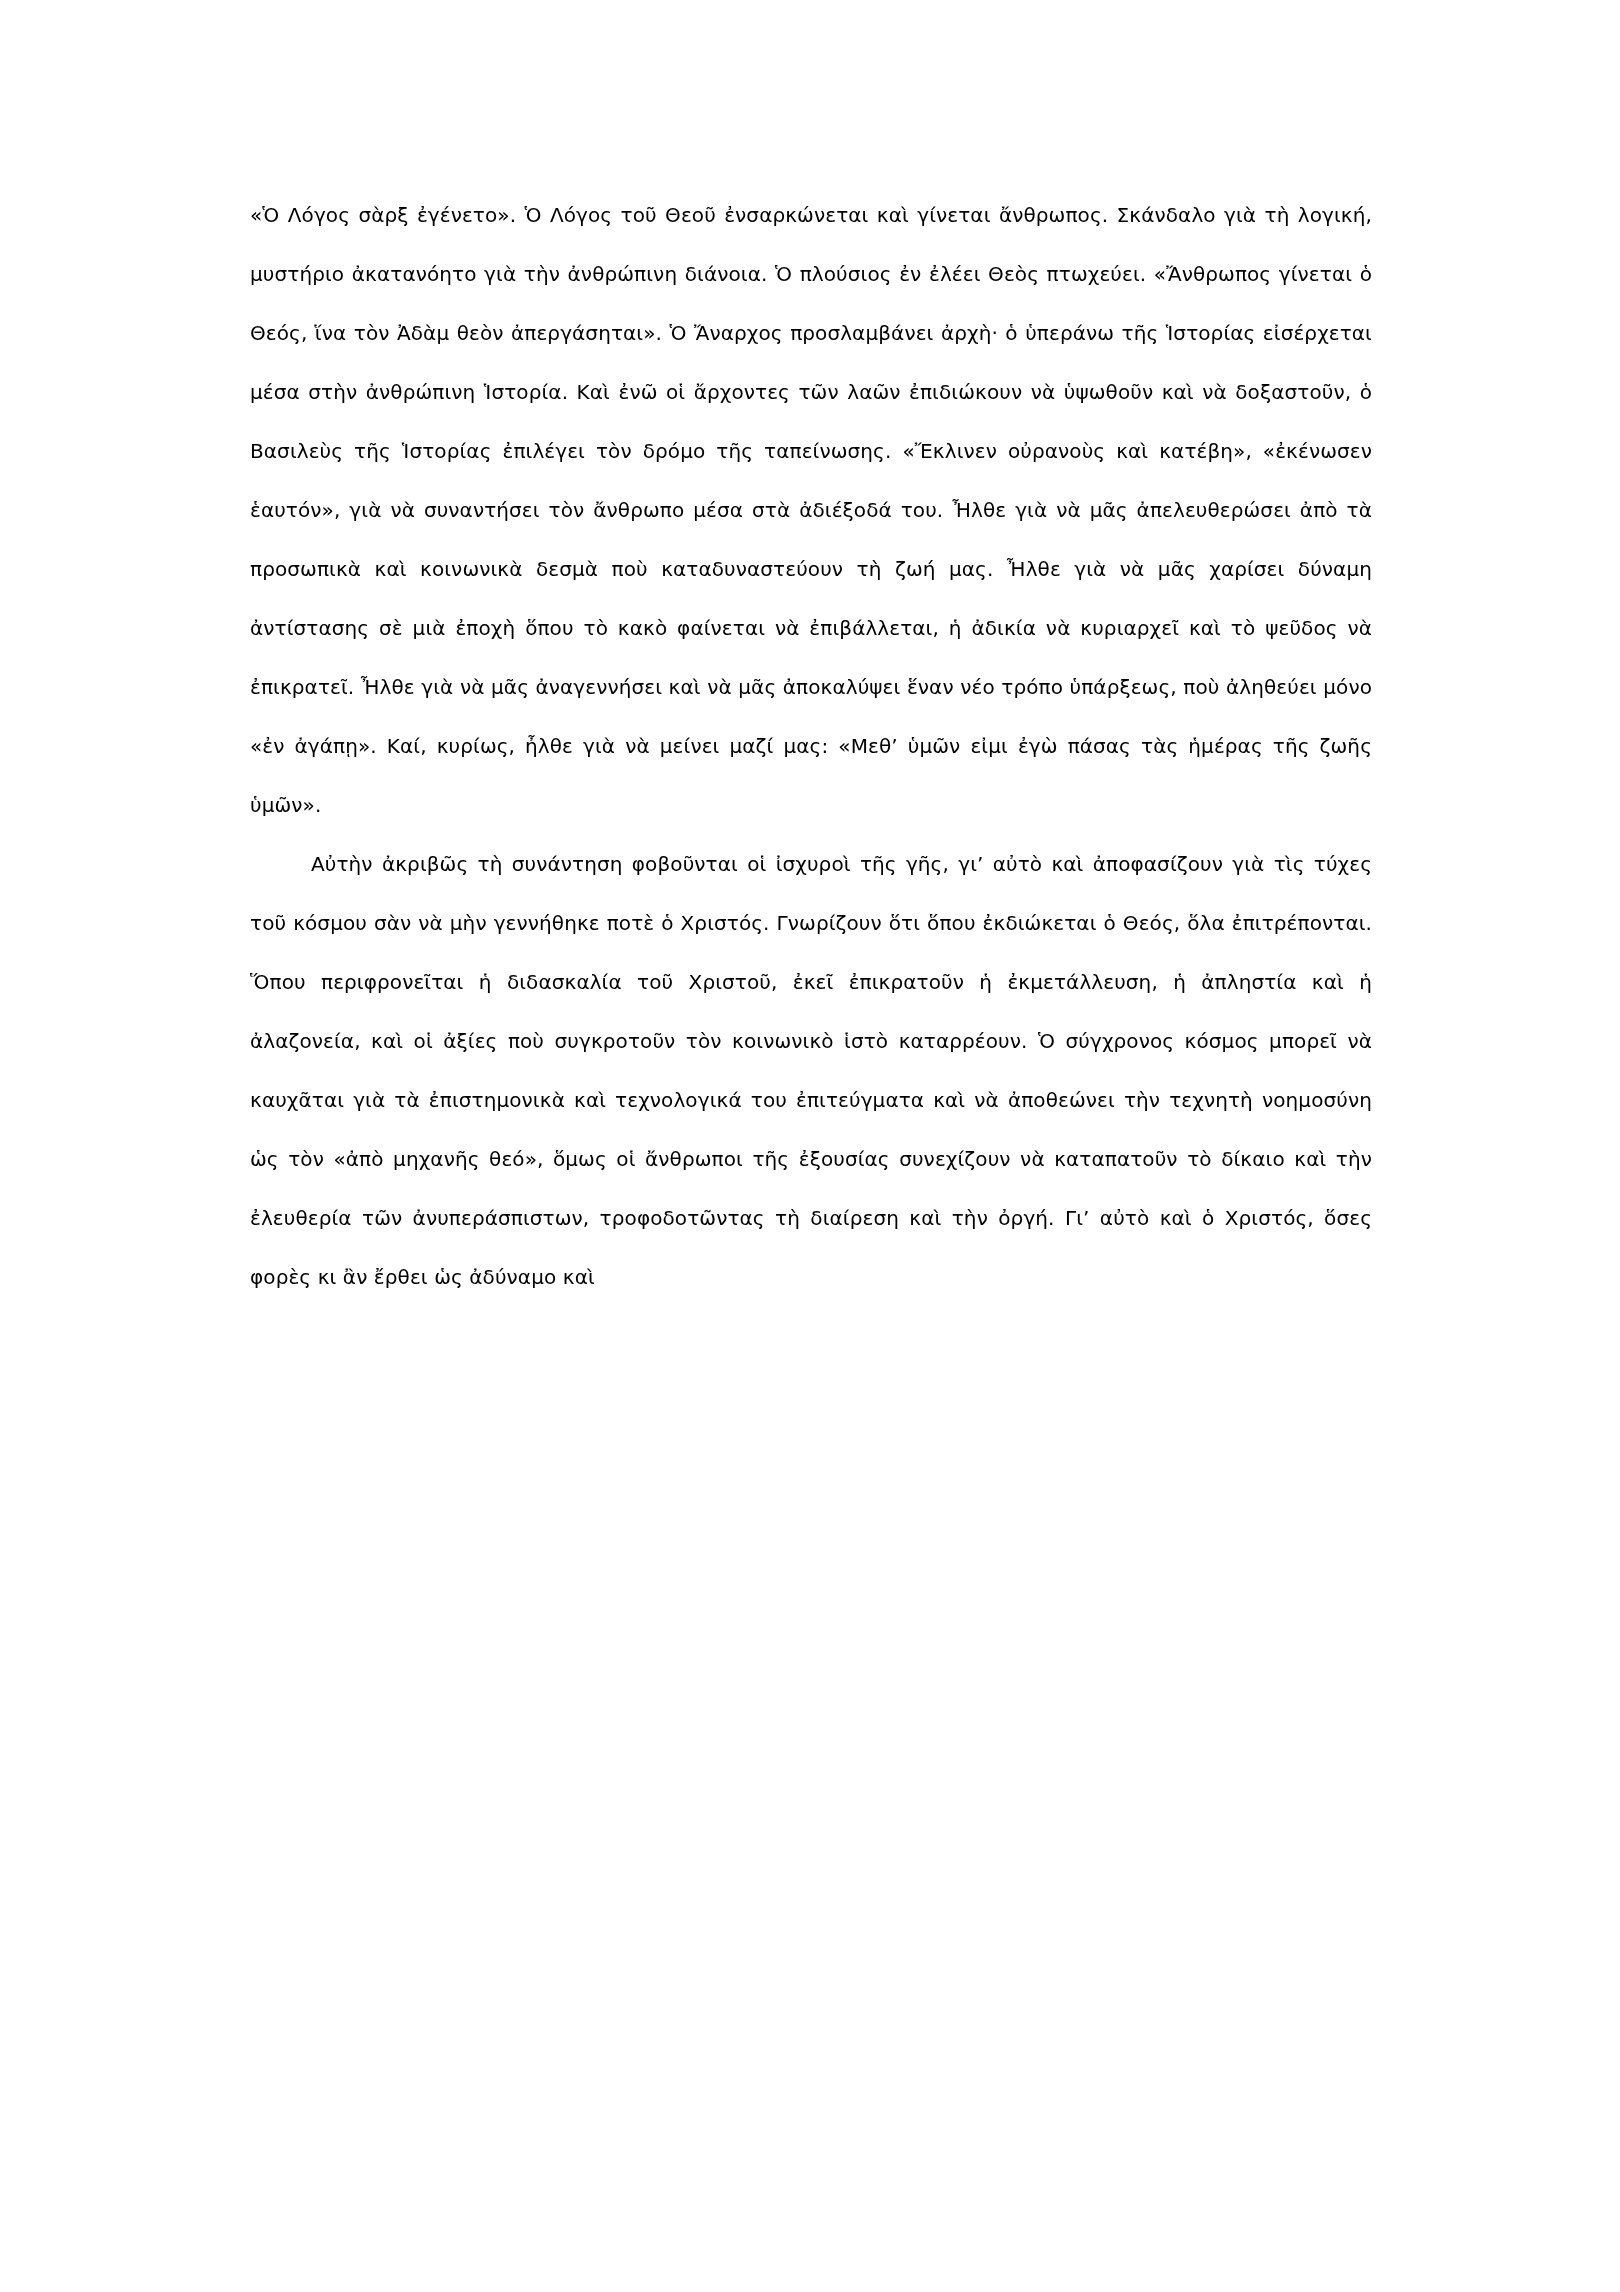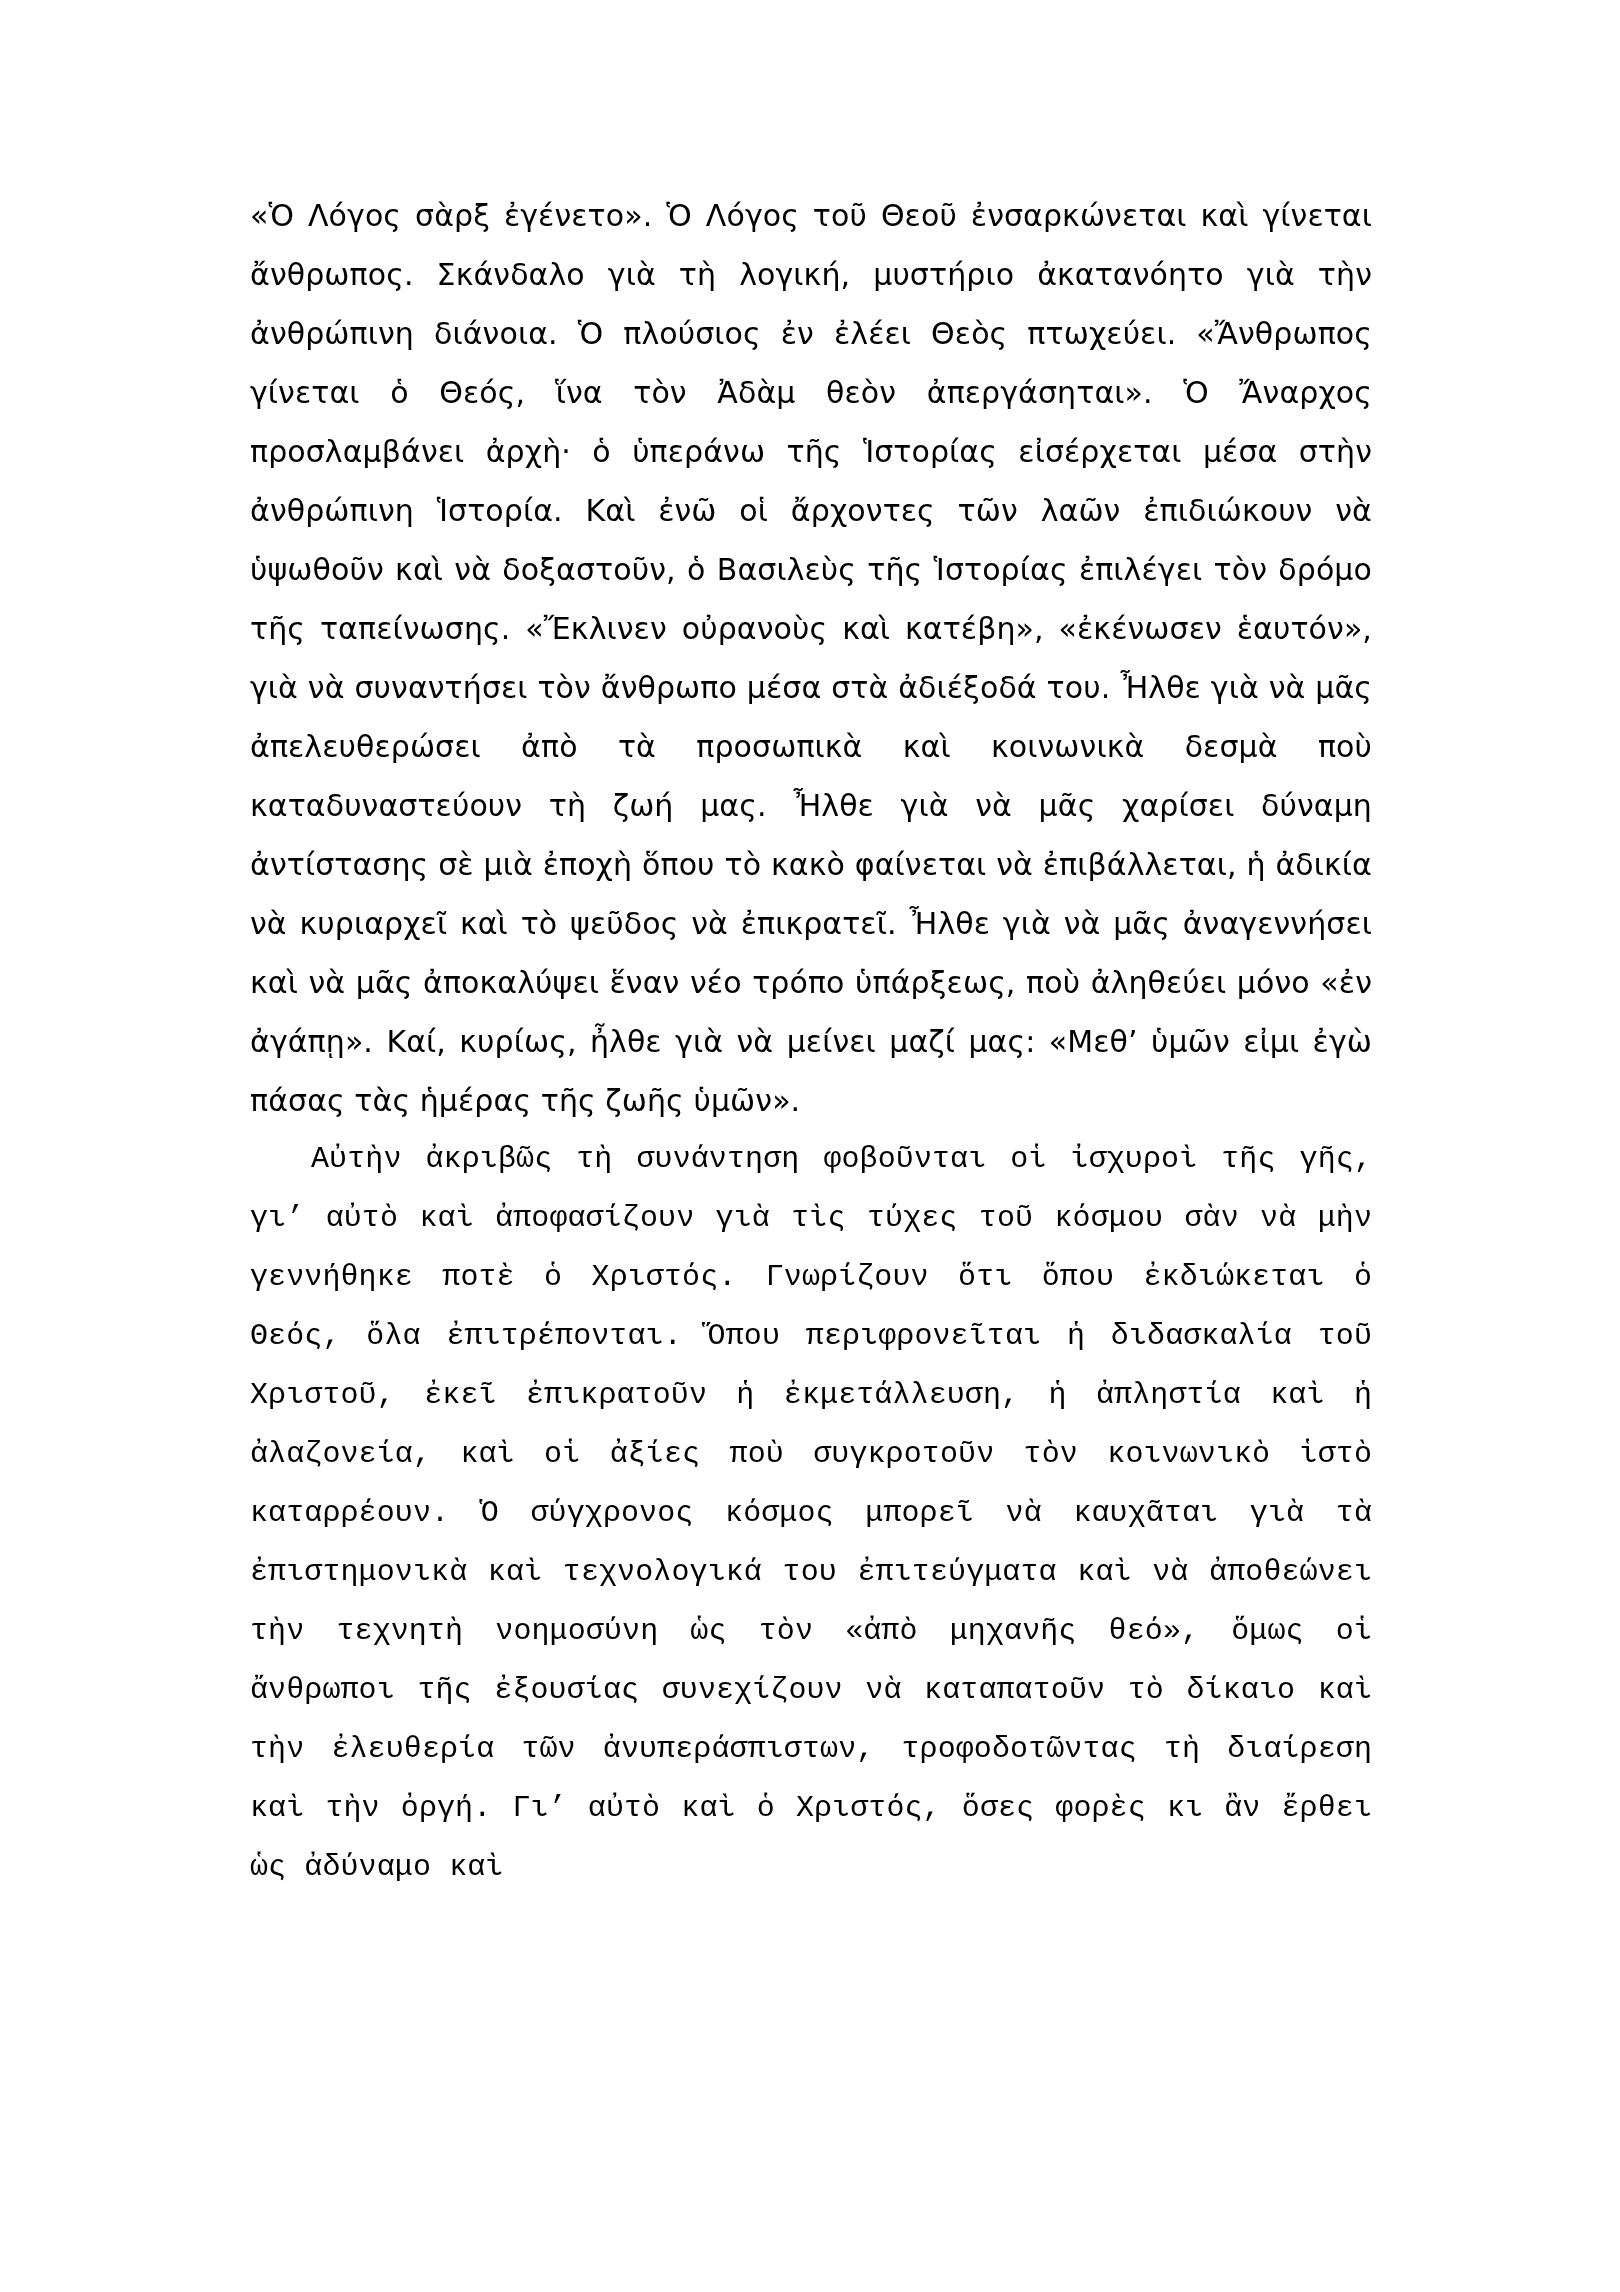--- a/index.html
+++ b/index.html
@@ -15,30 +15,29 @@
     box-sizing: border-box;
     padding: 186px 250px 147px 250px;
     font-family: "DejaVu Sans", "Liberation Sans", sans-serif;
   }
   .doc-body {
     width: 1122px;
   }
   .para {
     margin: 0;
     color: #000000;
-    font-size: 30px;
+    font-size: 20px;
     line-height: 59px;
     text-align: justify;
     text-justify: inter-word;
     letter-spacing: 0.1px;
     font-weight: 400;
   }
   .para + .para {
     margin-top: 0;
-    font-family: Liberation Mono, monospace;
   }
   .para.indent {
     text-indent: 61px;
   }
 </style>
 </head>
 <body>
 
 <div class="page">
   <div class="doc-body">

